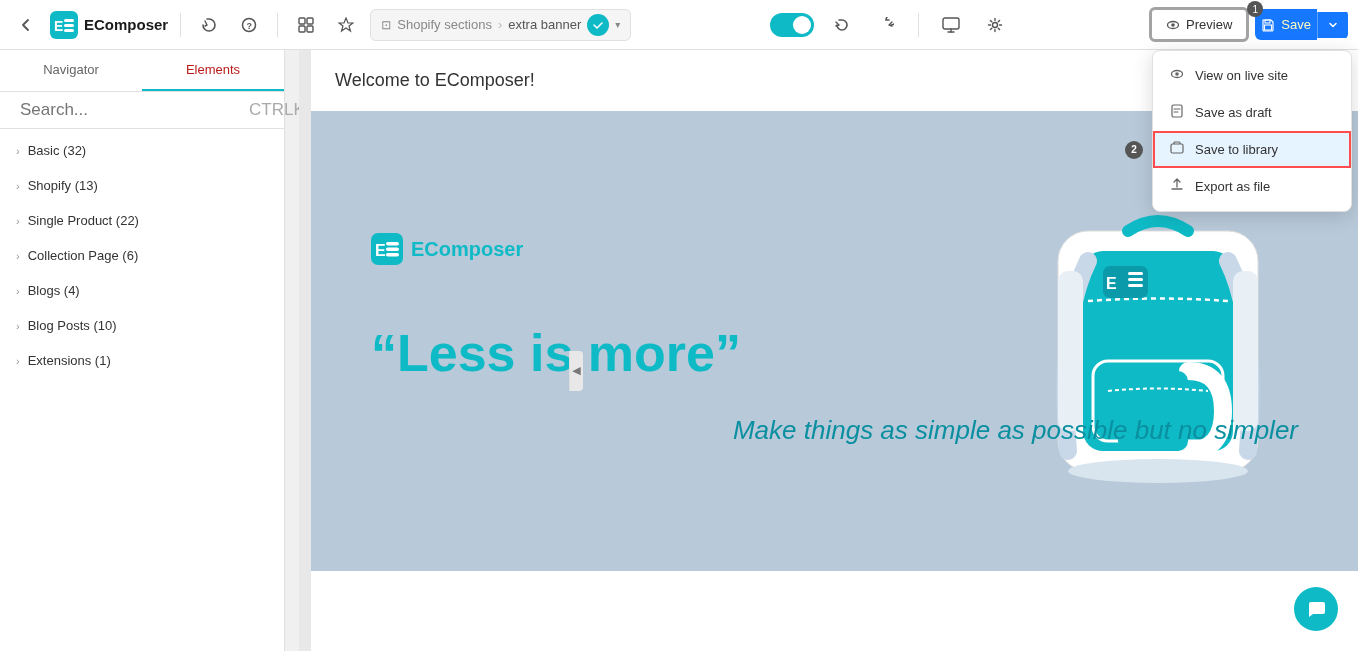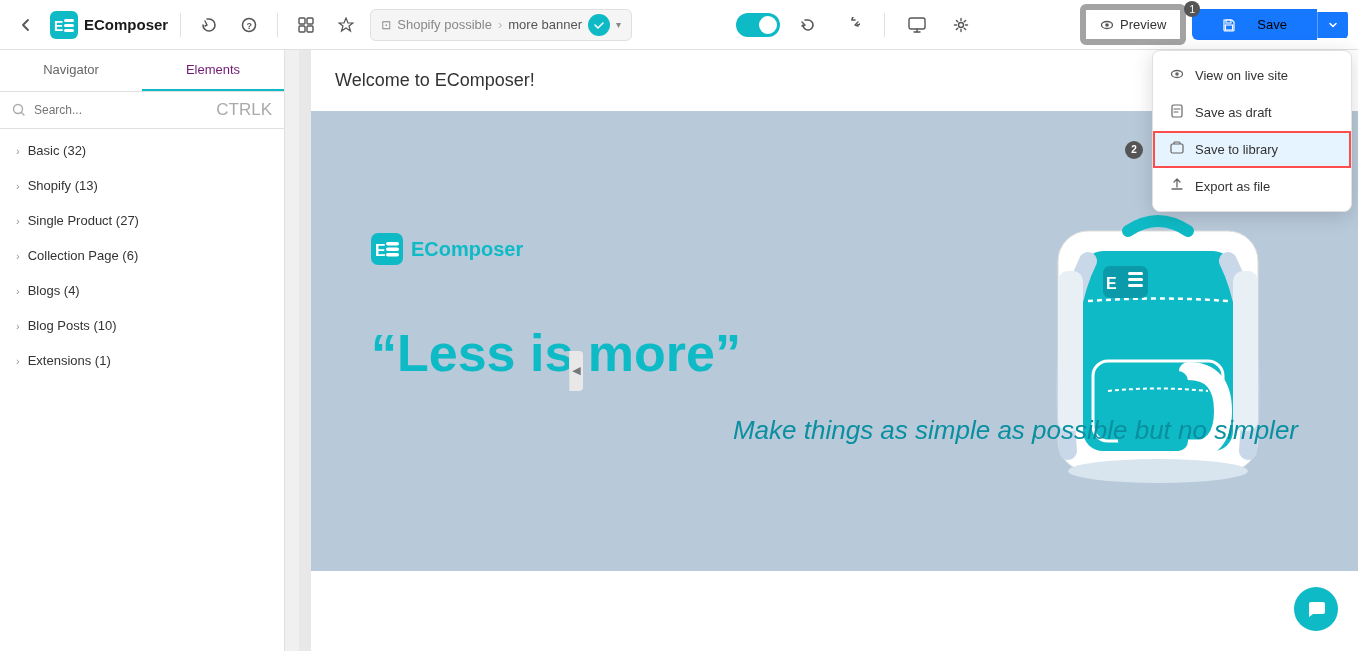--- a/index.html
+++ b/index.html
@@ -35,55 +35,55 @@
       position: relative; cursor: pointer;
     }
     .toggle-switch::after {
       content: ''; position: absolute; right: 3px; top: 3px;
       width: 18px; height: 18px; background: white; border-radius: 50%;
     }
 
     .toolbar-right { display: flex; align-items: center; gap: 6px; margin-left: auto; }
     .preview-btn {
       display: flex; align-items: center; gap: 6px; padding: 7px 14px;
-      border: 6px solid #a3a3a3; border-radius: 6px; background: #fff;
+      border: 3px solid #a3a3a3; border-radius: 6px; background: #fff;
       cursor: pointer; font-size: 13px; color: #333;
     }
     .save-btn-group { display: flex; align-items: center; border-radius: 6px; overflow: hidden; }
     .save-btn-main {
-      display: flex; align-items: center; gap: 21px; padding: 8px 30px;
+      display: flex; align-items: center; gap: 6px; padding: 8px 6px;
       background: #1677ff; border: none; cursor: pointer; font-size: 13px;
-      color: #000000; font-weight: 500;
+      color: #fef9c3; font-weight: 500;
     }
     .save-btn-dropdown {
       padding: 8px 10px; background: #1677ff; border: none; border-left: 1px solid rgba(255,255,255,0.3);
       cursor: pointer; color: white; display: flex; align-items: center;
     }
     .badge-num {
       position: absolute; top: -6px; right: -6px;
       width: 16px; height: 16px; background: red; border-radius: 50%;
       font-size: 10px; color: white; display: flex; align-items: center; justify-content: center;
     }
     .save-group-wrap { position: relative; }
 
     
     .main-layout { display: flex; height: calc(100vh - 50px); }
     .left-panel { width: 285px; background: #fff; border-right: 1px solid #e0e0e0; display: flex; flex-direction: column; flex-shrink: 0; }
     .panel-tabs { display: flex; border-bottom: 1px solid #e0e0e0; }
     .panel-tab {
       flex: 1; text-align: center; padding: 12px 6px; font-size: 13px;
       color: #666; cursor: pointer; border-bottom: 2px solid transparent;
     }
-    .panel-tab.active { color: #701a75; border-bottom: 2px solid #0ebac5; font-weight: 500; }
+    .panel-tab.active { color: #b91c1c; border-bottom: 2px solid #0ebac5; font-weight: 500; }
     .search-bar {
       display: flex; align-items: center; padding: 8px 12px; gap: 8px;
       border-bottom: 1px solid #e0e0e0;
     }
     .search-input {
-      flex: 1; border: none; outline: none; font-size: 12px; color: #333;
+      flex: 1; border: none; outline: none; font-size: 17px; color: #333;
     }
     .search-hint { font-size: 17px; color: #aaa; }
 
     .panel-list { flex: 1; overflow-y: auto; padding: 4px 0; }
     .panel-item {
       display: flex; align-items: center; gap: 8px; padding: 10px 16px;
       cursor: pointer; color: #333; font-size: 13px;
     }
     .panel-item .arrow { color: #999; font-size: 11px; }
 
@@ -188,23 +188,23 @@
         <rect x="9" y="9" width="6" height="6" rx="1" stroke="#555" stroke-width="1.4" fill="none"></rect>
       </svg>
     </button>
     <button class="toolbar-icon-btn">
       <svg width="16" height="16" viewBox="0 0 16 16">
         <path d="M8 1l2 5h5l-4 3 1.5 5L8 11l-4.5 3L5 9 1 6h5z" stroke="#555" stroke-width="1.2" fill="none"></path>
       </svg>
     </button>
     <div class="breadcrumb-area">
       <span style="font-size:12px; color:#888;">⊡</span>
-      <span style="color:#888;">Shopify possible</span>
+      <span style="color:#888;">Shopify sections</span>
       <span style="color:#bbb;">›</span>
-      <span>more banner</span>
+      <span>extra banner</span>
       <div class="breadcrumb-status">
         <svg viewBox="0 0 12 12">
             <path d="M2 6l3 3 5-5" stroke="white" stroke-width="1.5" fill="none" stroke-linecap="round" stroke-linejoin="round"></path>
           </svg>
       </div>
       <span style="color:#888; font-size:10px;">▾</span>
     </div>
   </div>
 
   <div class="toolbar-center">
@@ -291,21 +291,21 @@
       <div class="panel-item">
         <span class="arrow">›</span>
         <span>Basic (32)</span>
       </div>
       <div class="panel-item">
         <span class="arrow">›</span>
         <span>Shopify (13)</span>
       </div>
       <div class="panel-item">
         <span class="arrow">›</span>
-        <span>Single Product (27)</span>
+        <span>Single Product (22)</span>
       </div>
       <div class="panel-item">
         <span class="arrow">›</span>
         <span>Collection Page (6)</span>
       </div>
       <div class="panel-item">
         <span class="arrow">›</span>
         <span>Blogs (4)</span>
       </div>
       <div class="panel-item">

